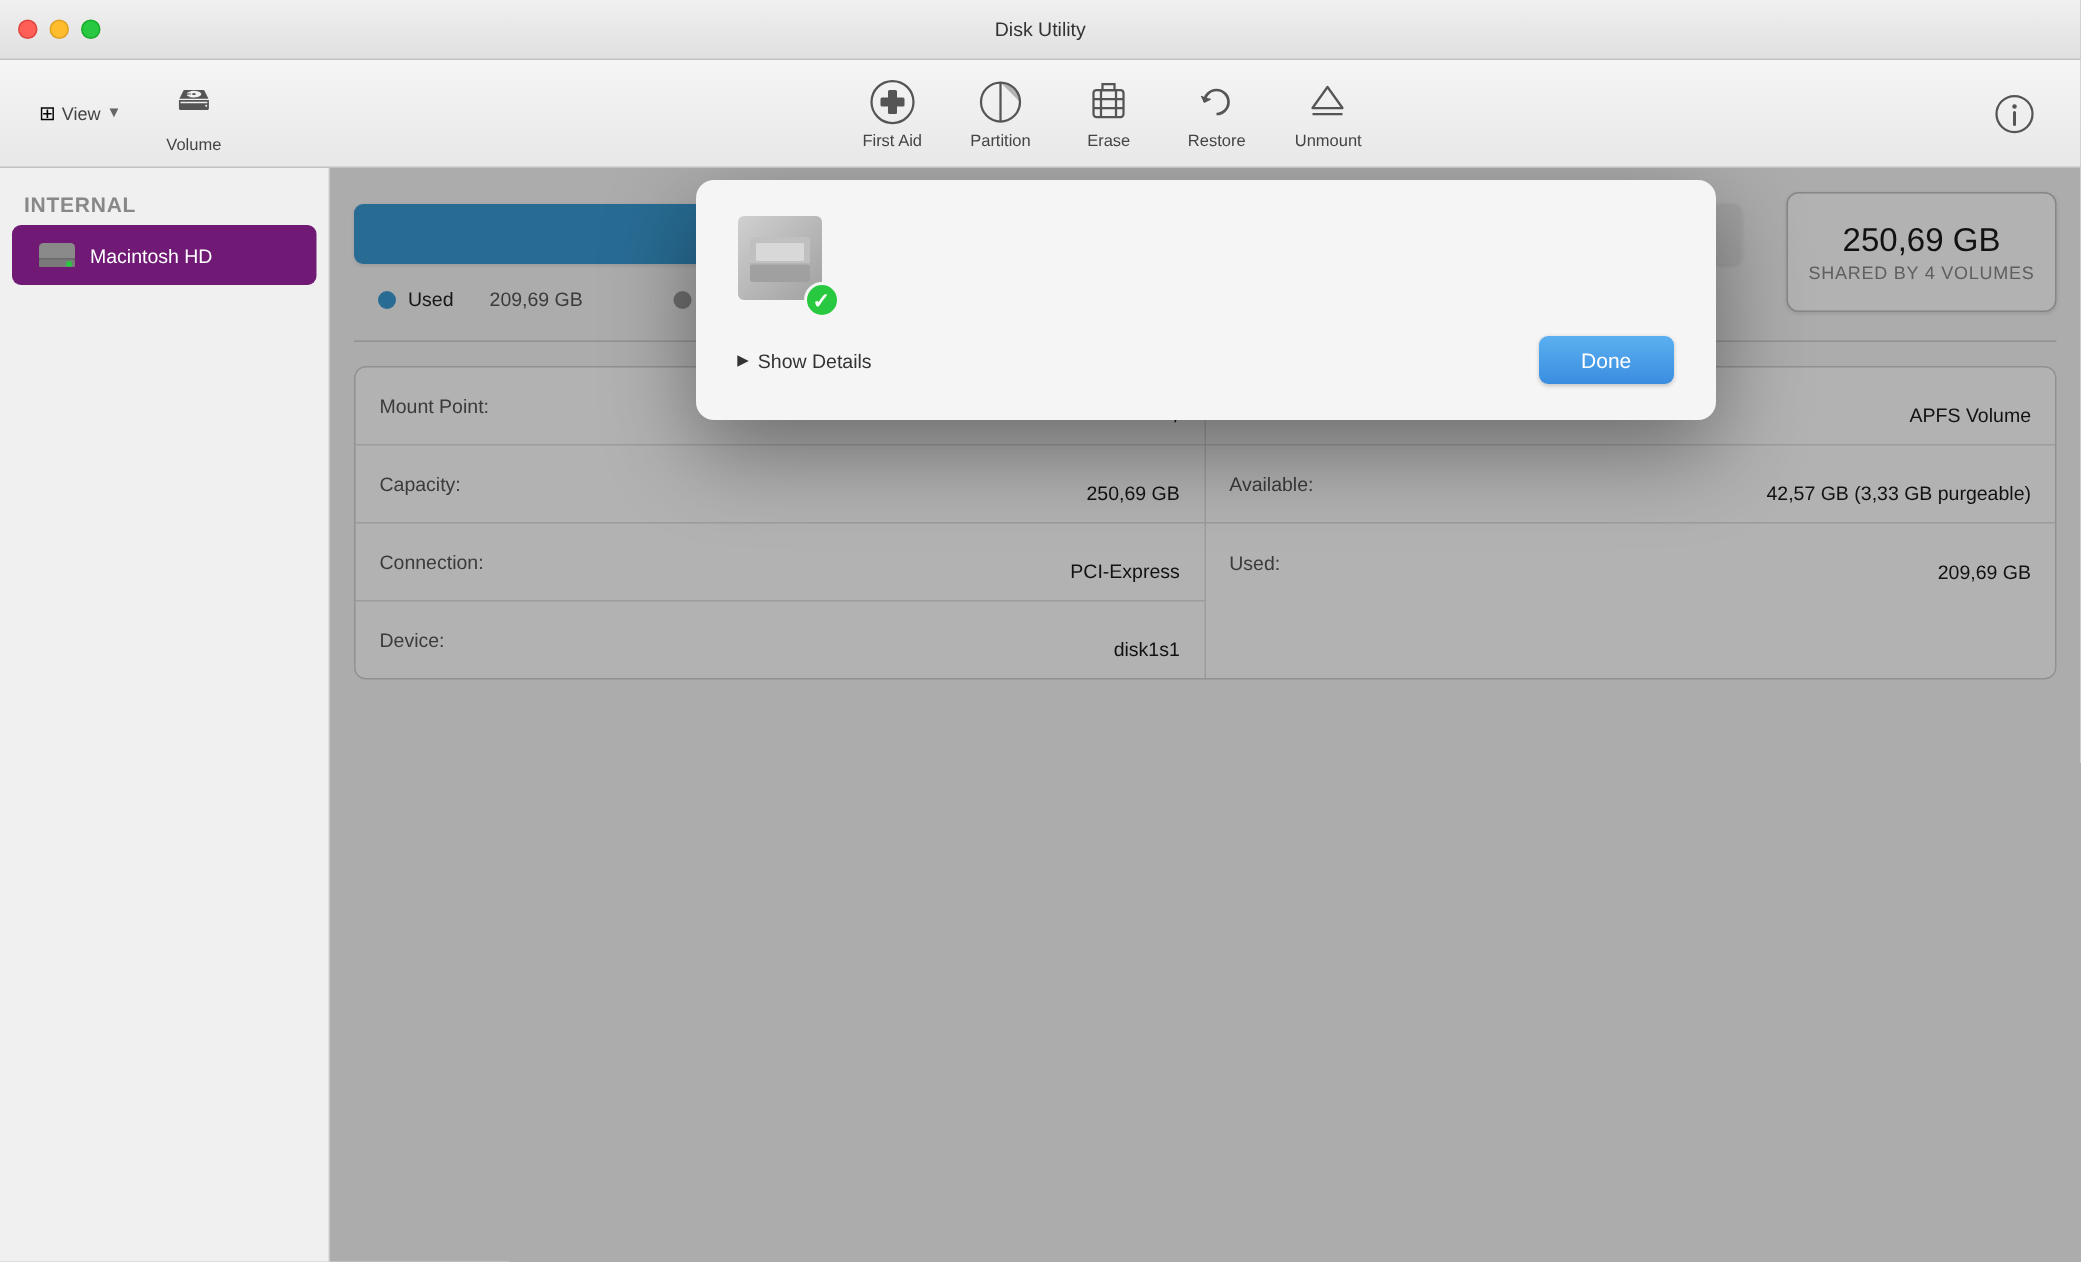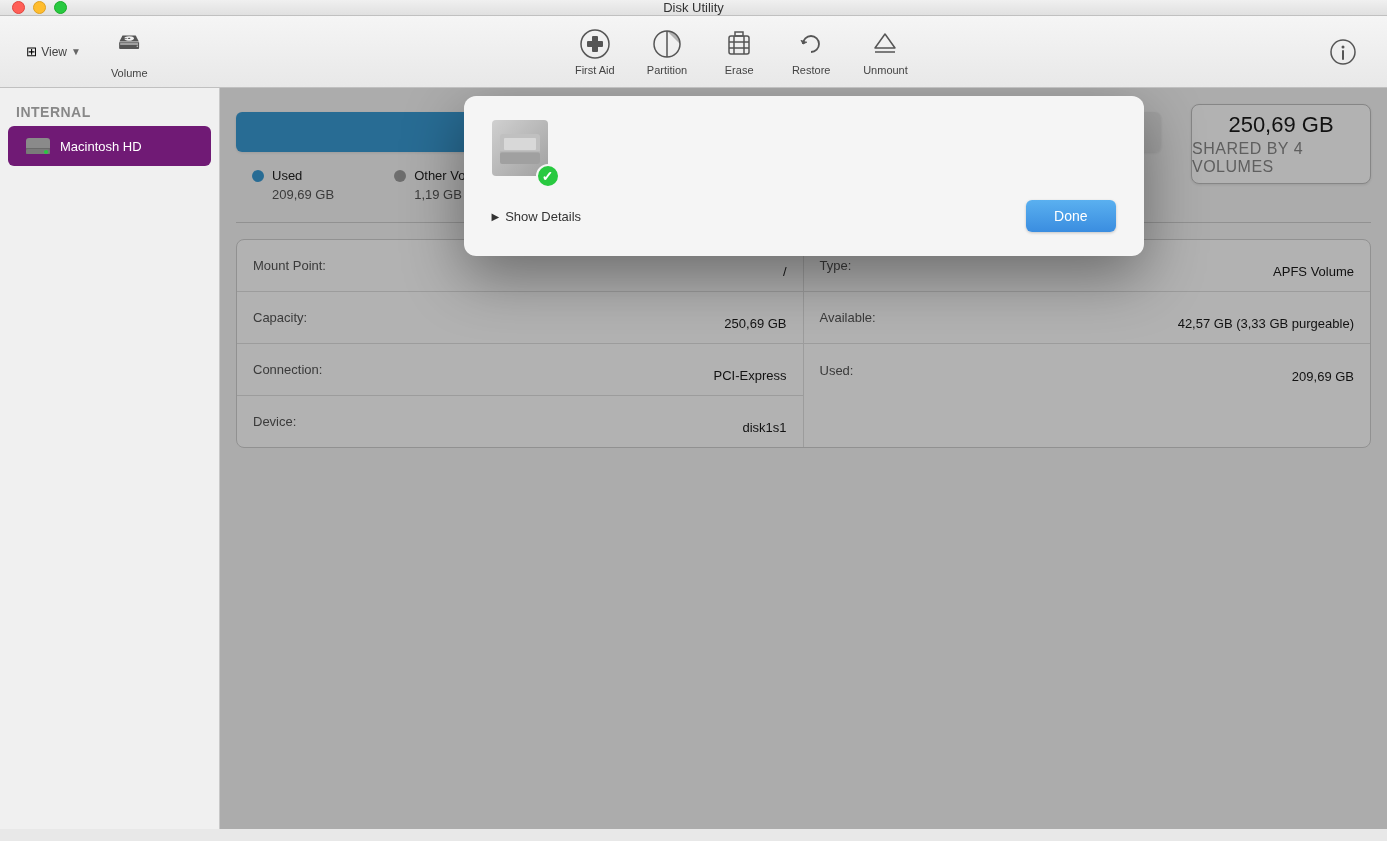--- a/index.html
+++ b/index.html
@@ -9,21 +9,21 @@
       width: 1387px;
       height: 841px;
       overflow: hidden;
       position: relative;
     }
 
     
     .title-bar {
       background: linear-gradient(to bottom, #f0f0f0, #e0e0e0);
       border-bottom: 1px solid #c0c0c0;
-      height: 16px;
+      height: 40px;
       display: flex;
       align-items: center;
       justify-content: center;
       position: relative;
       padding: 0 12px;
     }
     .window-controls {
       position: absolute;
       left: 12px;
       display: flex;
@@ -302,21 +302,21 @@
       box-shadow: 0 1px 3px rgba(0,0,0,0.1);
     }
     .usage-used { background: #3a9bd5; flex: 209.69; }
     .usage-other { background: #9e9e9e; flex: 1.76; }
     .usage-free { background: #e8e8e8; flex: 39.24; }
     .usage-legend {
       display: flex;
       gap: 60px;
       padding: 0 16px;
     }
-    .legend-item { display: flex; flex-direction: column; gap: 4px; }
+    .legend-item { display: flex; gap: 4px; }
     .legend-label {
       display: flex;
       align-items: center;
       gap: 8px;
       font-size: 13px;
       font-weight: 500;
       color: #222;
     }
     .legend-dot {
       width: 12px;
@@ -369,21 +369,21 @@
       align-items: center;
       justify-content: center;
       box-shadow: 0 1px 3px rgba(0,0,0,0.1);
     }
     .capacity-number {
       font-size: 22px;
       font-weight: 300;
       color: #1a1a1a;
     }
     .capacity-label {
-      font-size: 16px;
+      font-size: 12px;
       color: #888;
       text-transform: uppercase;
       letter-spacing: 0.5px;
       margin-top: 2px;
     }
   </style>
 </head>
 <body>
 
 <div class="title-bar">

